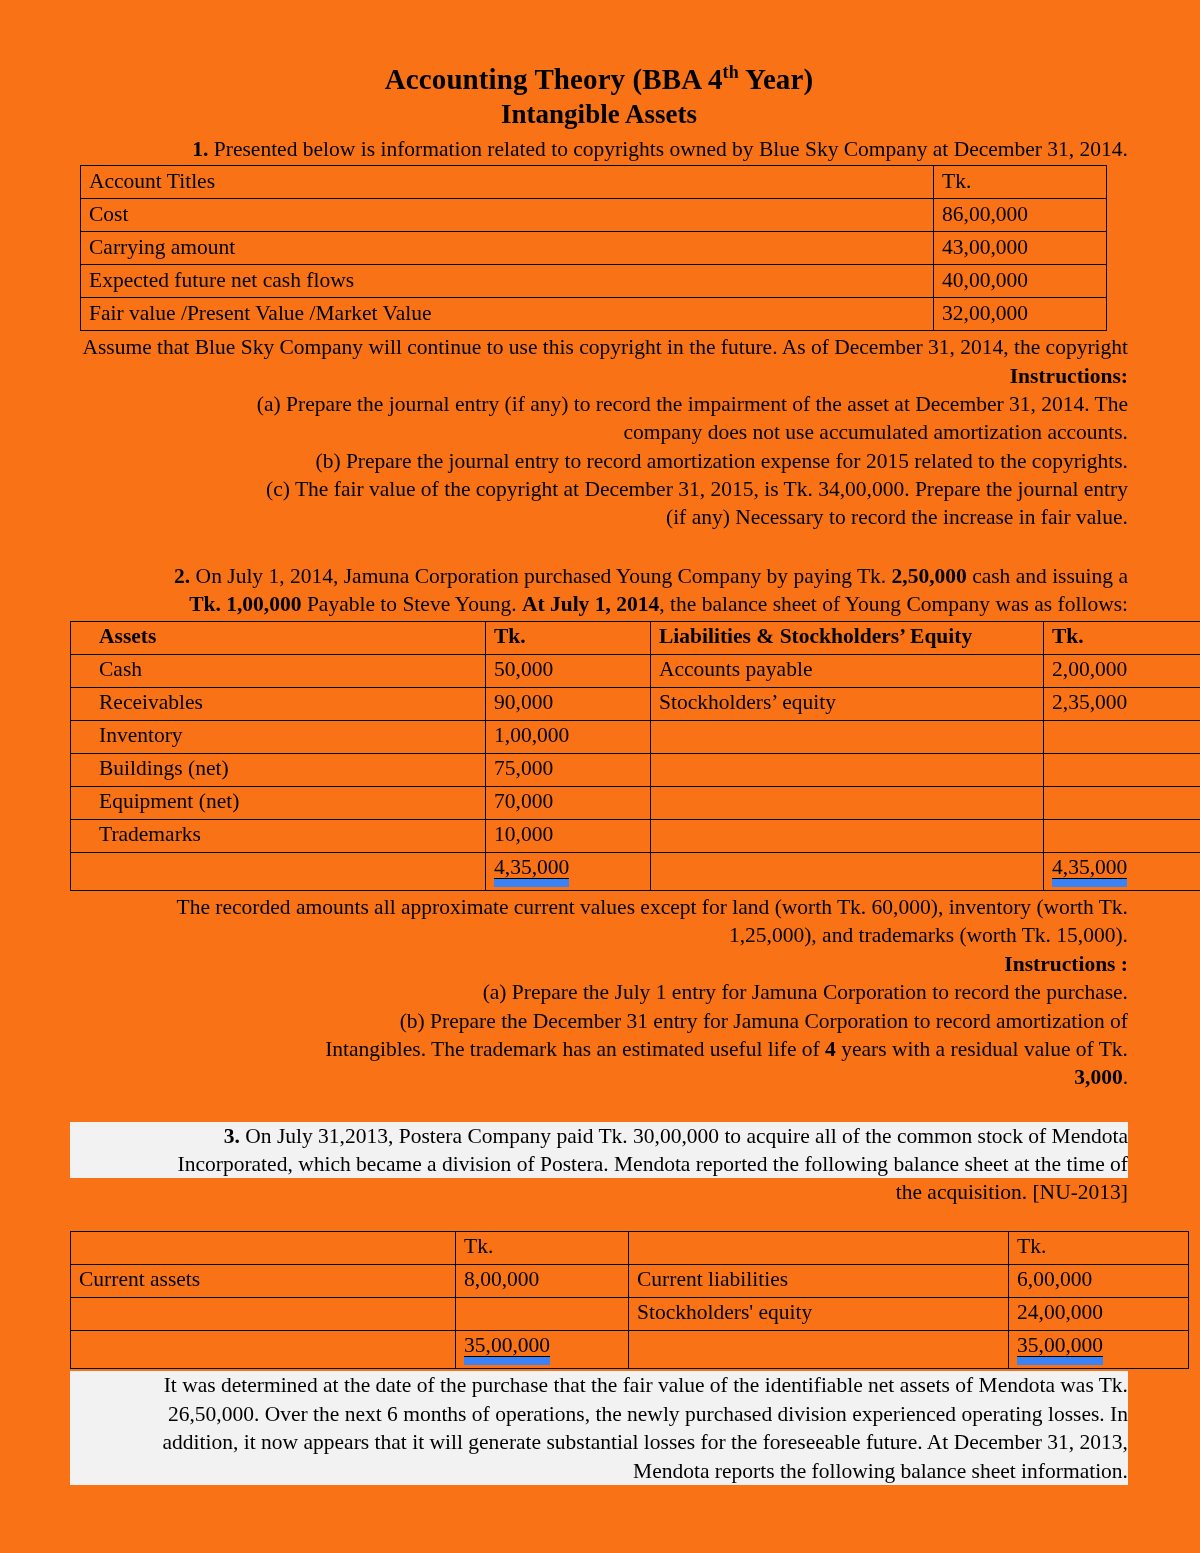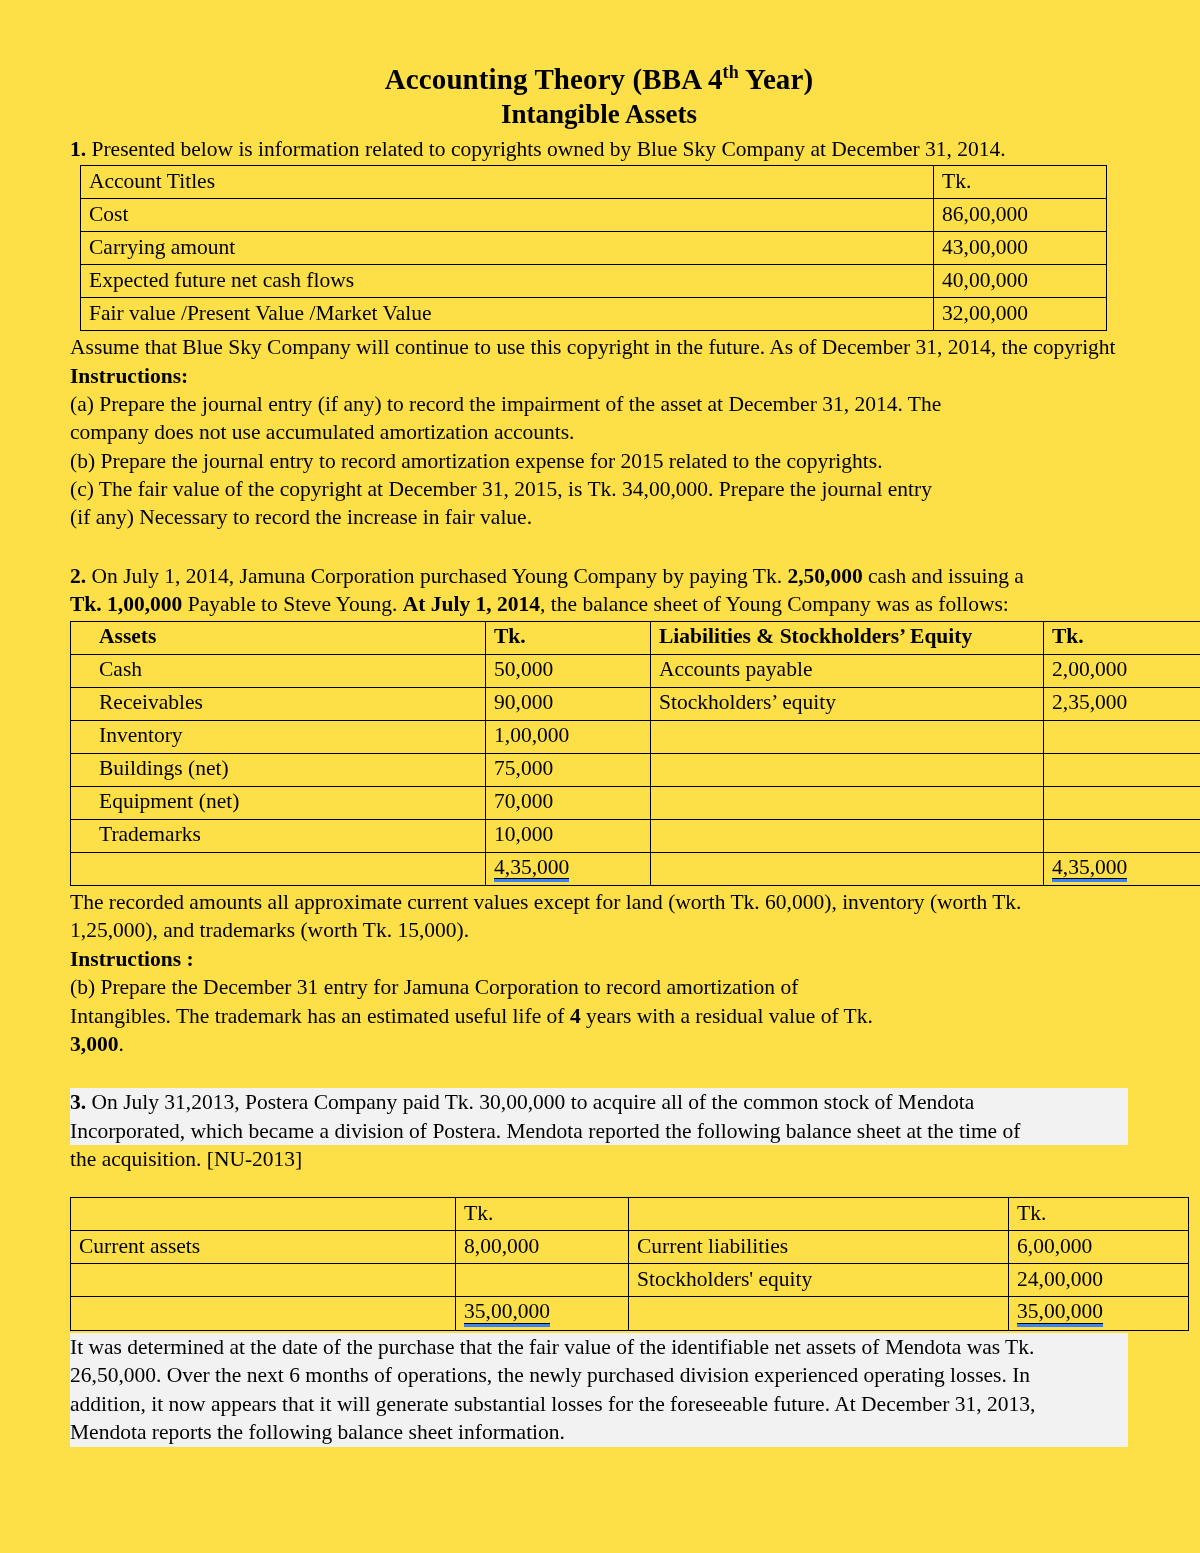--- a/index.html
+++ b/index.html
@@ -8,21 +8,21 @@
     background: #ffffff;
   }
   body {
     font-family: "Liberation Serif", "DejaVu Serif", serif;
     color: #000000;
   }
   .page {
     position: relative;
     width: 1200px;
     height: 1553px;
-    background: #fde047;
+    background: #f97316;
     box-sizing: border-box;
     padding: 62px 72px 0 70px;
     overflow: hidden;
   }
   .doc-title {
     text-align: center;
     font-weight: bold;
     font-size: 29px;
     line-height: 1.22;
     letter-spacing: 0.1px;
@@ -37,21 +37,21 @@
     font-weight: bold;
     font-size: 27px;
     line-height: 1.2;
     margin-top: 1px;
     margin-bottom: 4px;
   }
   p, .para {
     font-size: 21.5px;
     line-height: 1.32;
     margin: 0;
-    text-align: left;
+    text-align: right;
   }
   .qnum { font-weight: bold; }
   .b { font-weight: bold; }
   .hl { background: #f2f2f2; }
   .gap-lg { height: 22px; }
   .gap-xl { height: 30px; }
 
   table.doc-table {
     border-collapse: collapse;
     font-size: 21.5px;
@@ -66,21 +66,21 @@
     line-height: 1.2;
     overflow: hidden;
     white-space: nowrap;
   }
   table.doc-table td.hdr { font-weight: bold; }
   table.doc-table td.plain-hdr { font-weight: normal; }
 
   
   .dbl-underline {
     display: inline-block;
-    border-bottom: 3px solid #3b82f6;
+    border-bottom: 8px solid #3b82f6;
     box-shadow: 0 -4px 0 -3px #000 inset;
     padding-bottom: 1px;
     line-height: 1.05;
   }
 
   
   #table1 { width: 996px; margin-left: 10px; }
   #table1 .c1 { width: 838px; margin-left: 38px; }
   #table1 .c2 { width: 158px; }
 
@@ -203,20 +203,21 @@
       <td class="c2"><span class="dbl-underline">4,35,000</span></td>
       <td class="c3"></td>
       <td class="c4"><span class="dbl-underline">4,35,000</span></td>
     </tr>
   </tbody>
     </table>
 
   <div class="para">The recorded amounts all approximate current values except for land (worth Tk. 60,000), inventory (worth Tk.</div>
   <div class="para">1,25,000), and trademarks (worth Tk. 15,000).</div>
   <div class="para b">Instructions :</div>
+  <div class="para">(a) Prepare the July 1 entry for Jamuna Corporation to record the purchase.</div>
   <div class="para">(b) Prepare the December 31 entry for Jamuna Corporation to record amortization of</div>
   <div class="para">
     <span>Intangibles. The trademark has an estimated useful life of </span><span class="b">4</span><span> years with a residual value of Tk.</span>
   </div>
   <div class="para">
     <span class="b">3,000</span><span>.</span>
   </div>
 
   <div class="gap-xl"></div>
 

